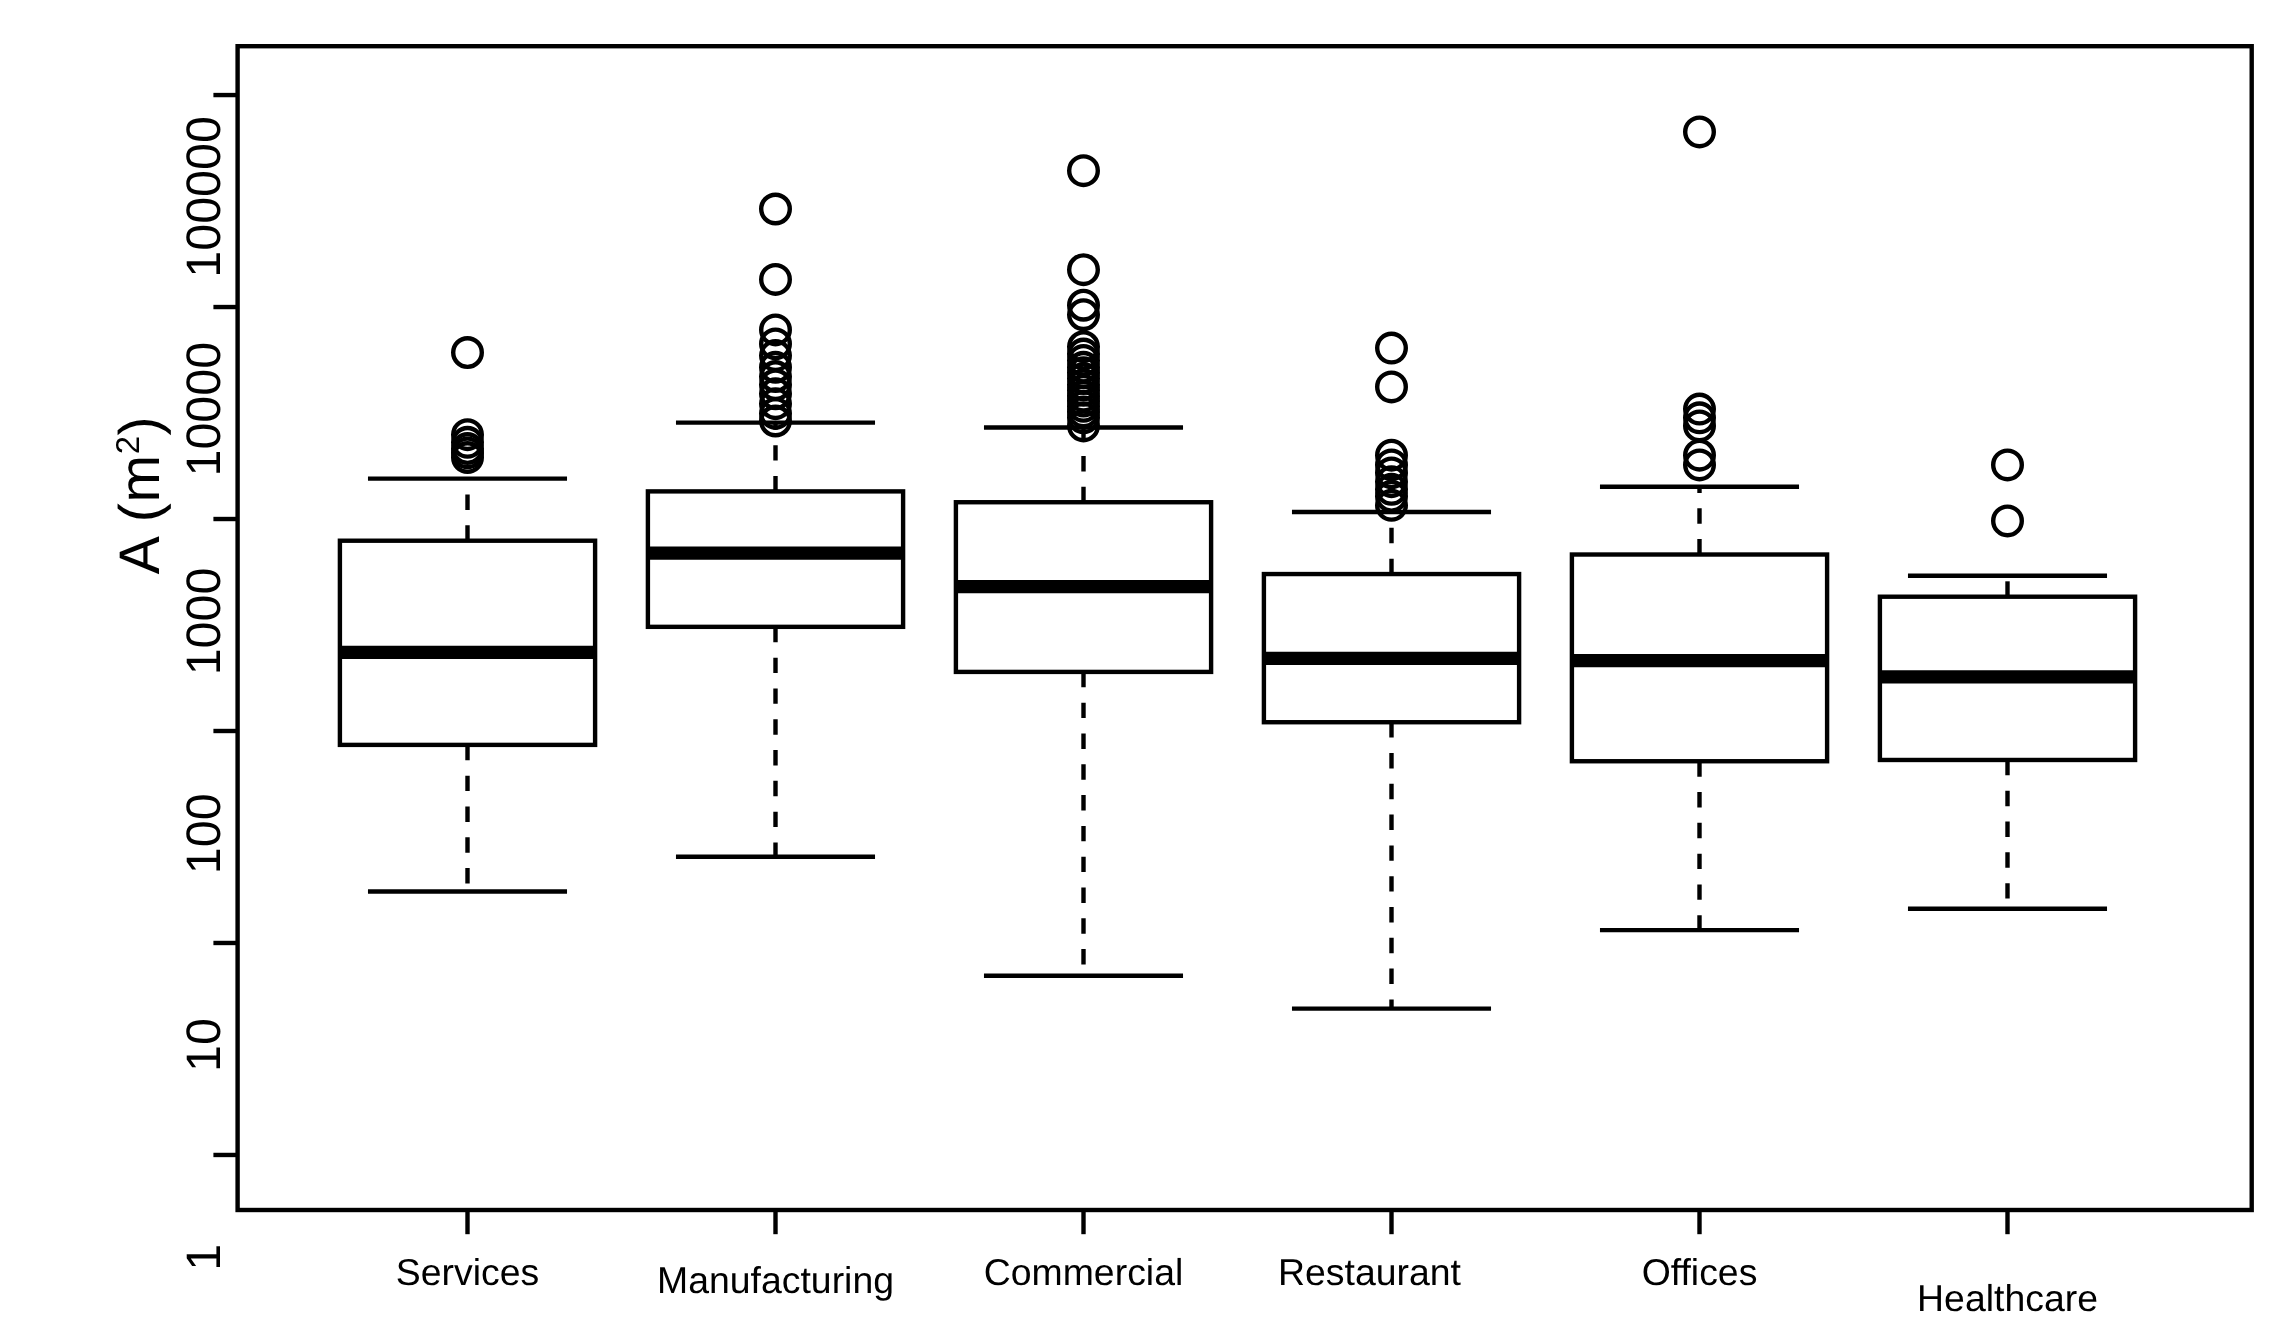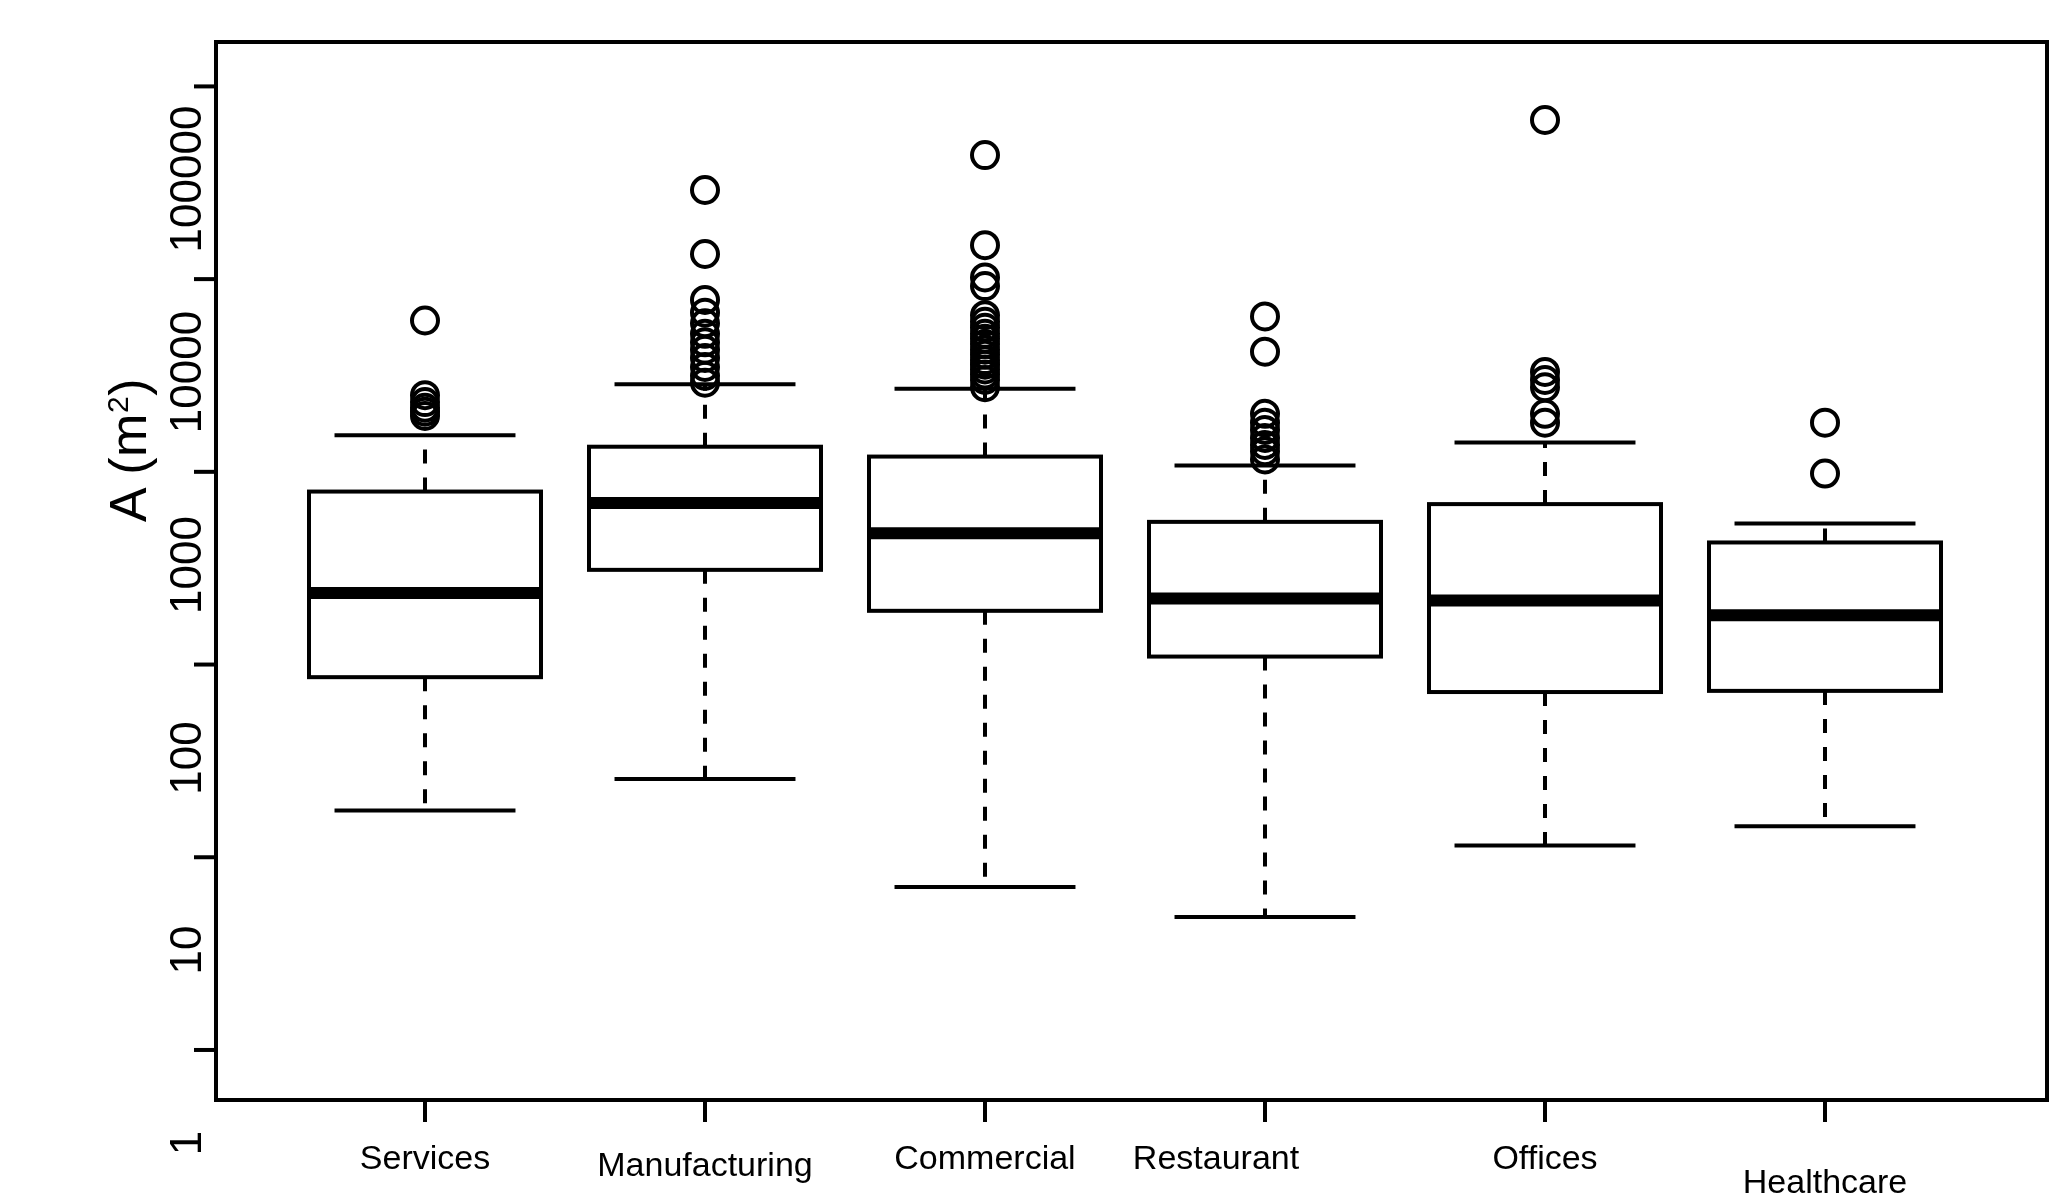--- a/index.html
+++ b/index.html
@@ -45,21 +45,21 @@
       <div class="ytick-label" style="left: 0px; top: 831.254px; width: 186px; height: 52px; line-height: 52px; transform-origin: 100% 50%; transform: rotate(-90deg) translateX(0px);">10</div>
       <div class="ytick-label" style="left: 0px; top: 638.543px; width: 186px; height: 52px; line-height: 52px; transform-origin: 100% 50%; transform: rotate(-90deg) translateX(0px);">100</div>
       <div class="ytick-label" style="left: 0px; top: 445.832px; width: 186px; height: 52px; line-height: 52px; transform-origin: 100% 50%; transform: rotate(-90deg) translateX(0px);">1000</div>
       <div class="ytick-label" style="left: 0px; top: 253.121px; width: 186px; height: 52px; line-height: 52px; transform-origin: 100% 50%; transform: rotate(-90deg) translateX(0px);">10000</div>
       <div class="ytick-label" style="left: 0px; top: 60.41px; width: 186px; height: 52px; line-height: 52px; transform-origin: 100% 50%; transform: rotate(-90deg) translateX(0px);">100000</div>
     </div>
   <div id="xtick-labels">
       <div class="xtick-label" style="left: 425px; top: 1138px;">Services</div>
       <div class="xtick-label" style="left: 705px; top: 1102px; margin-top: 43px;">Manufacturing</div>
       <div class="xtick-label" style="left: 985px; top: 1138px; text-align: right;">Commercial</div>
-      <div class="xtick-label" style="left: 1216px; top: 1138px;">Restaurant</div>
+      <div class="xtick-label" style="left: 1245px; top: 1138px;">Restaurant</div>
       <div class="xtick-label" style="left: 1545px; top: 1138px; text-align: right;">Offices</div>
       <div class="xtick-label" style="left: 1825px; top: 1138px; margin-top: 24px;">Healthcare</div>
     </div>
 
   <svg id="plot-svg" viewBox="0 0 2067 1197" preserveAspectRatio="none">
     <g id="gfx">
         <rect x="216" y="42" width="1831" height="1058" fill="none" stroke="#000000" stroke-width="4"></rect>
         <line x1="194" y1="1049.9650346255448" x2="216" y2="1049.9650346255448" stroke="#000000" stroke-width="4"></line>
         <line x1="194" y1="857.2540360522262" x2="216" y2="857.2540360522262" stroke="#000000" stroke-width="4"></line>
         <line x1="194" y1="664.5430374789075" x2="216" y2="664.5430374789075" stroke="#000000" stroke-width="4"></line>

